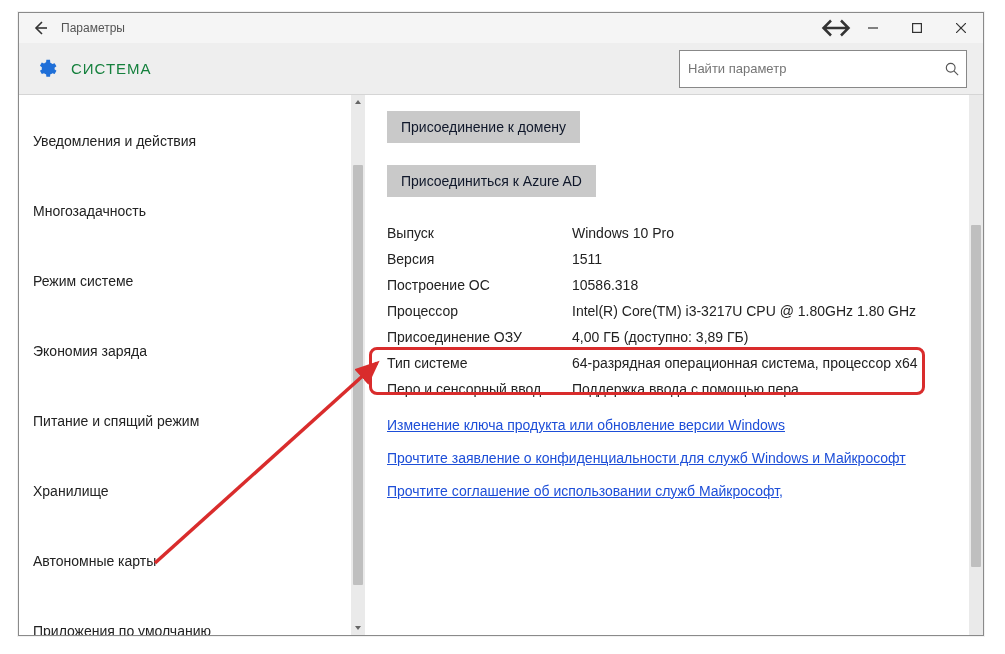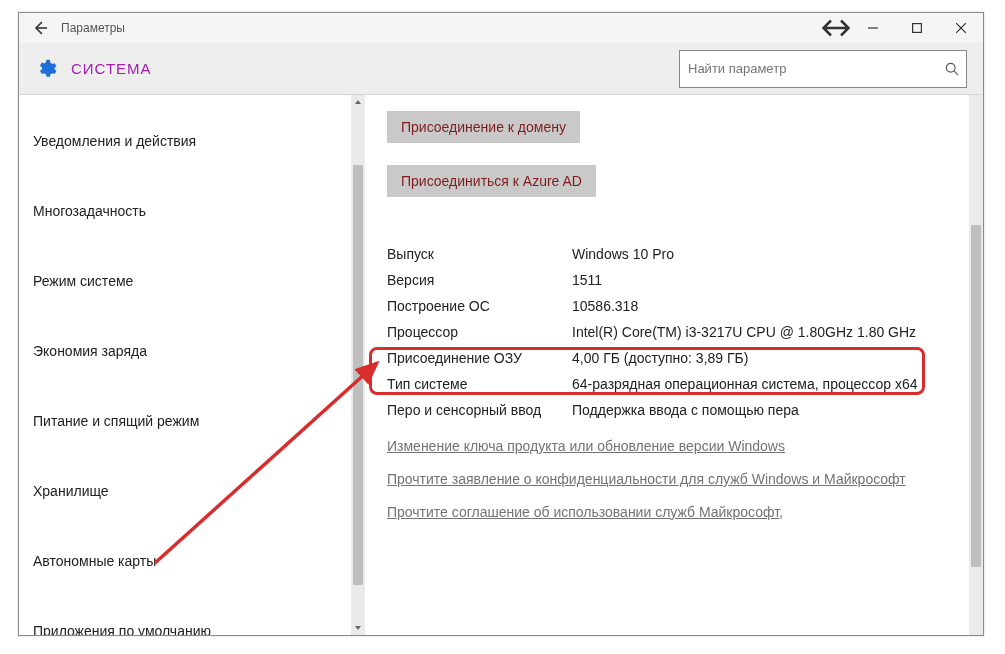--- a/index.html
+++ b/index.html
@@ -14,41 +14,41 @@
   .back-btn { width: 42px; height: 30px; display: flex; align-items: center; justify-content: center; }
   .back-btn svg { width: 16px; height: 16px; }
   .title-text { font-size: 12px; color: #555; }
   .window-ctrls { margin-left: auto; display: flex; }
   .wctrl { width: 44px; height: 30px; display: flex; align-items: center; justify-content: center; }
   .wctrl svg { width: 10px; height: 10px; }
   .resize-grip { width: 30px; height: 30px; display:flex; align-items:center; justify-content:center; }
   
   .header { height: 52px; display: flex; align-items: center; padding: 0 16px; background: #eee; border-bottom: 1px solid #d5d5d5; }
   .gear { width: 22px; height: 22px; color: #1f6fd8; }
-  .heading { font-size: 15px; letter-spacing: 1px; margin-left: 14px; color: #a21caf; }
+  .heading { font-size: 15px; letter-spacing: 1px; margin-left: 14px; color: #15803d; }
   .search-wrap { margin-left: auto; display: flex; align-items: center; width: 288px; height: 38px; border: 1px solid #888; background: #fff; }
   .search-input { flex: 1; border: 0; outline: none; font-size: 13px; color: #666; padding: 0 8px; background: transparent; }
   .search-icon { width: 28px; display:flex; align-items:center; justify-content:center; color:#666; }
   
   .body { flex: 1; display: flex; min-height: 0; }
   .sidebar { width: 346px; display: flex; flex-direction: column; border-right: 0; }
   .sidebar-scroll { flex: 1; overflow: hidden; position: relative; }
   .sidebar-item { height: 48px; display: flex; align-items: center; padding-left: 14px; font-size: 14px; color: #222; margin-top: 22px; }
   .sidebar-item.selected { background: #e5e5e5; border-radius: 12px; }
   .sidebar-vscroll { position: absolute; right: 0; top: 0; bottom: 0; width: 14px; background: #eaeaea; }
   .sidebar-thumb { position: absolute; right: 2px; width: 10px; background: #bfbfbf; border-radius: 1px; }
   .sidebar-caret { position: absolute; right: 3px; width: 8px; height: 8px; }
   .content { flex: 1; position: relative; overflow: hidden; }
   .content-inner { padding: 16px 22px 0 22px; }
-  .btn { display: inline-block; background: #c9c9c9; color: #7f1d1d; font-size: 14px; height: 32px; line-height: 32px; padding: 0 14px; margin-bottom: 22px; }
-  .spec-table { margin-top: 22px; }
+  .btn { display: inline-block; background: #c9c9c9; color: #0f172a; font-size: 14px; height: 32px; line-height: 32px; padding: 0 14px; margin-bottom: 22px; }
+  .spec-table { margin-top: 1px; }
   .spec-row { display: flex; padding: 5px 0; font-size: 14px; color: #222; }
   .spec-label { width: 185px; flex-shrink: 0; }
   .spec-value { flex: 1; }
-  .link { color: #737373; font-size: 14px; display: block; margin-top: 14px; line-height: 1.35; }
+  .link { color: #1d4ed8; font-size: 14px; display: block; margin-top: 14px; line-height: 1.35; }
   .content-vscroll { position: absolute; right: 0; top: 0; bottom: 0; width: 14px; background: #eaeaea; }
   .content-thumb { position: absolute; right: 2px; width: 10px; background: #bfbfbf; border-radius: 1px; }
   
   .annot-box { position: absolute; border: 3px solid #d92c2c; border-radius: 8px; pointer-events: none; }
   .annot-arrow { position: absolute; pointer-events: none; }
 </style>
 </head>
 <body>
 
 <div class="window">

